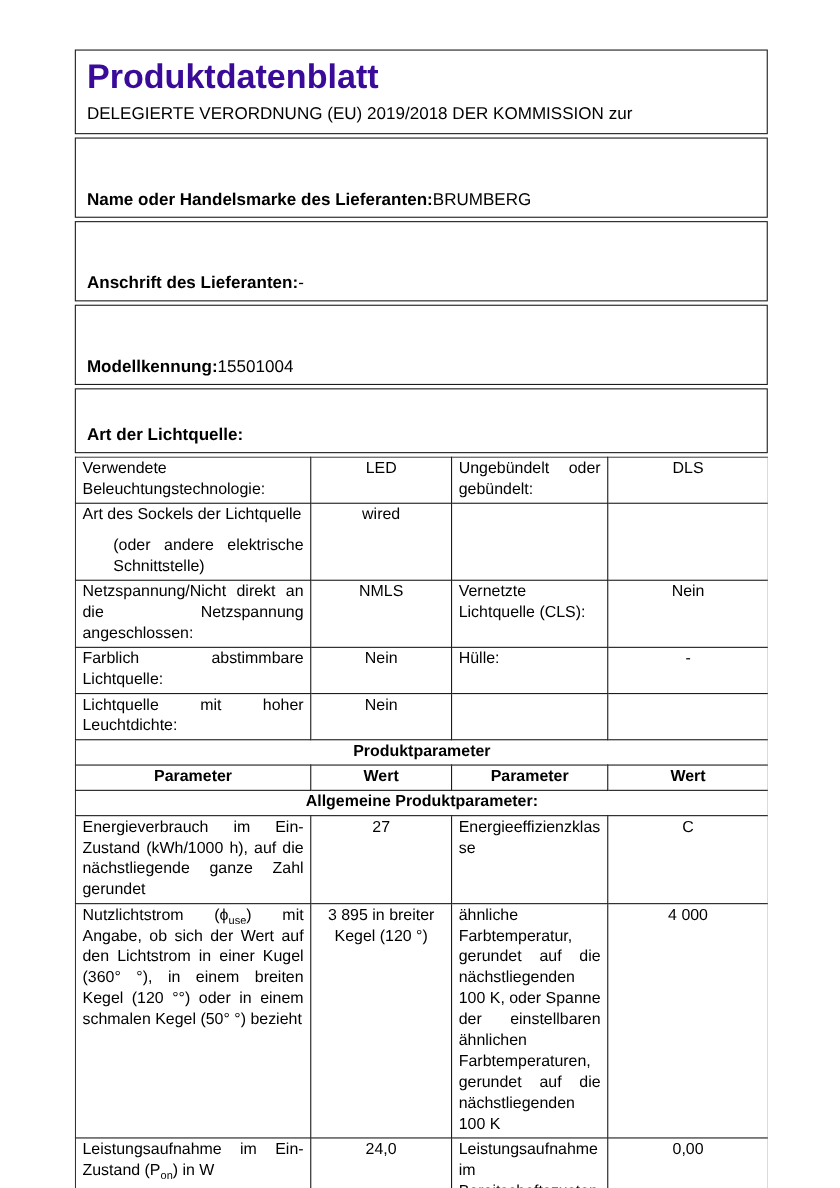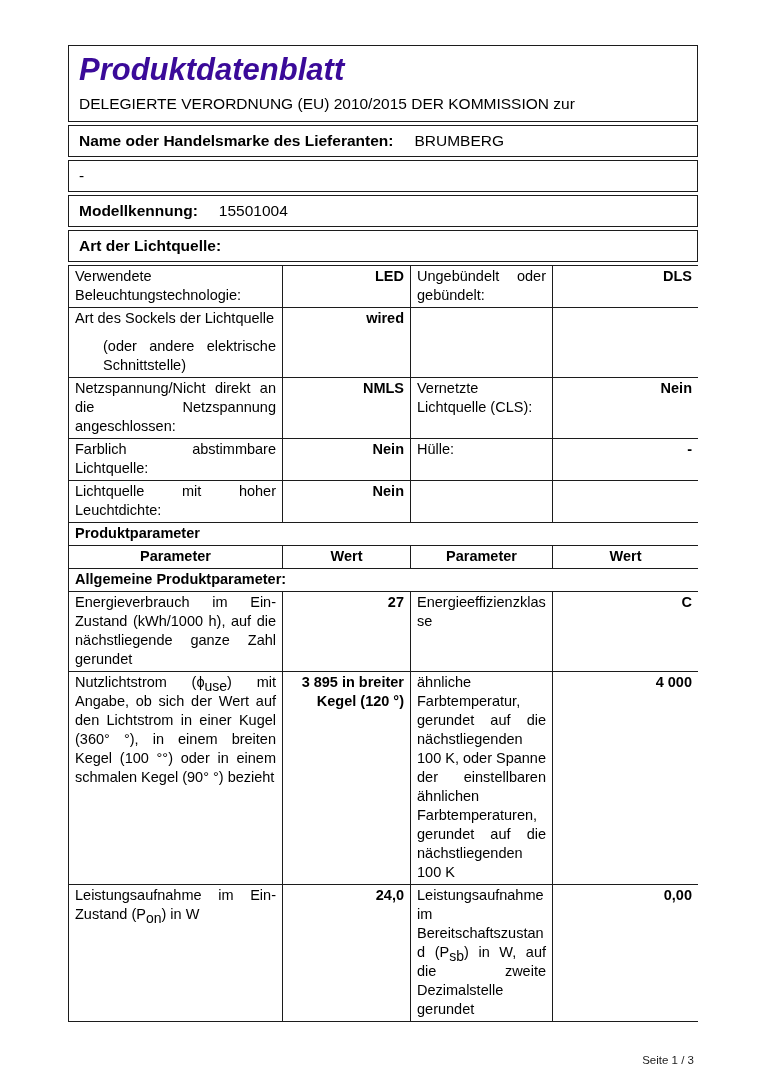--- a/index.html
+++ b/index.html
@@ -35,85 +35,86 @@
     font-weight: bold;
     line-height: 36px;
     margin: 0 0 5px 0;
   }
   .reg-line {
     font-size: 15.5px;
     line-height: 21px;
   }
   .info-row {
     display: flex;
-    gap: 21px;
+    gap: 0;
     padding: 5px 10px 6px 10px;
     font-size: 15.5px;
     line-height: 19px;
     align-items: baseline;
   }
   .info-label { font-weight: bold; white-space: nowrap; }
-  .info-value { font-weight: normal; }
+  .info-value { font-weight: normal; margin-top: 41px; }
   .table-clip {
     height: 780px;
     overflow: hidden;
   }
   table.product-table {
     width: 630px;
     table-layout: fixed;
     border-collapse: collapse;
     font-size: 14.5px;
   }
   table.product-table td {
     border: 1px solid #1c1c1c;
     vertical-align: top;
     padding: 1px 6px 2px 6px;
     line-height: 19px;
     overflow-wrap: break-word;
     hyphens: auto;
   }
   td.lbl  { text-align: justify; }
-  td.val  { text-align: right; font-weight: bold; }
+  td.val  { text-align: center; }
   td.span-head {
-    text-align: left;
+    text-align: center;
     font-weight: bold;
     padding-top: 1px;
     padding-bottom: 2px;
   }
   td.colhead-cell { text-align: center; font-weight: bold; }
   td .para { margin: 0; }
   td .para + .para { margin-top: 9px; margin-left: 28px; }
   sub {
-    font-size: 14px;
+    font-size: 10px;
     line-height: 0;
   }
   .page-footer {
     text-align: right;
     font-size: 11.5px;
     margin-top: 9px;
     padding-right: 4px;
     color: #1c1c1c;
   }
 </style>
 </head>
 <body>
 
 <div class="content">
 
   <div class="box title-box">
-    <h1 class="page-title" style="color: rgb(58, 10, 153); font-style: italic;">Produktdatenblatt</h1>
-    <div class="reg-line">DELEGIERTE VERORDNUNG (EU) 2010/2015 DER KOMMISSION zur</div>
+    <h1 class="page-title" style="color: rgb(58, 10, 153);">Produktdatenblatt</h1>
+    <div class="reg-line">DELEGIERTE VERORDNUNG (EU) 2019/2018 DER KOMMISSION zur</div>
   </div>
 
   <div>
       <div class="box info-row">
         <span class="info-label">Name oder Handelsmarke des Lieferanten:</span>
         <span class="info-value">BRUMBERG</span>
       </div>
       <div class="box info-row">
+        <span class="info-label">Anschrift des Lieferanten:</span>
         <span class="info-value">-</span>
       </div>
       <div class="box info-row">
         <span class="info-label">Modellkennung:</span>
         <span class="info-value">15501004</span>
       </div>
       <div class="box info-row">
         <span class="info-label">Art der Lichtquelle:</span>
         <span class="info-value"></span>
       </div>
@@ -173,21 +174,21 @@
           <tr>
             <td colspan="4" class="span-head">Allgemeine Produktparameter:</td>
           </tr>
           <tr>
             <td class="lbl">Energieverbrauch im Ein-Zustand (kWh/1000 h), auf die nächstliegende ganze Zahl gerundet</td>
             <td class="val">27</td>
             <td class="lbl">Energieeffizienzklasse</td>
             <td class="val">C</td>
           </tr>
           <tr>
-            <td class="lbl"><span>Nutzlichtstrom (ϕ</span><sub>use</sub><span>) mit Angabe, ob sich der Wert auf den Lichtstrom in einer Kugel (360° °), in einem breiten Kegel (100 °°) oder in einem schmalen Kegel (90° °) bezieht</span></td>
+            <td class="lbl"><span>Nutzlichtstrom (ϕ</span><sub>use</sub><span>) mit Angabe, ob sich der Wert auf den Lichtstrom in einer Kugel (360° °), in einem breiten Kegel (120 °°) oder in einem schmalen Kegel (50° °) bezieht</span></td>
             <td class="val">3 895 in breiter Kegel (120 °)</td>
             <td class="lbl">ähnliche Farbtemperatur, gerundet auf die nächstliegenden 100 K, oder Spanne der einstellbaren ähnlichen Farbtemperaturen, gerundet auf die nächstliegenden 100 K</td>
             <td class="val">4 000</td>
           </tr>
           <tr>
             <td class="lbl"><span>Leistungsaufnahme im Ein-Zustand (P</span><sub>on</sub><span>) in W</span></td>
             <td class="val">24,0</td>
             <td class="lbl"><span>Leistungsaufnahme im Bereitschaftszustand (P</span><sub>sb</sub><span>) in W, auf die zweite Dezimalstelle gerundet</span></td>
             <td class="val">0,00</td>
           </tr>

